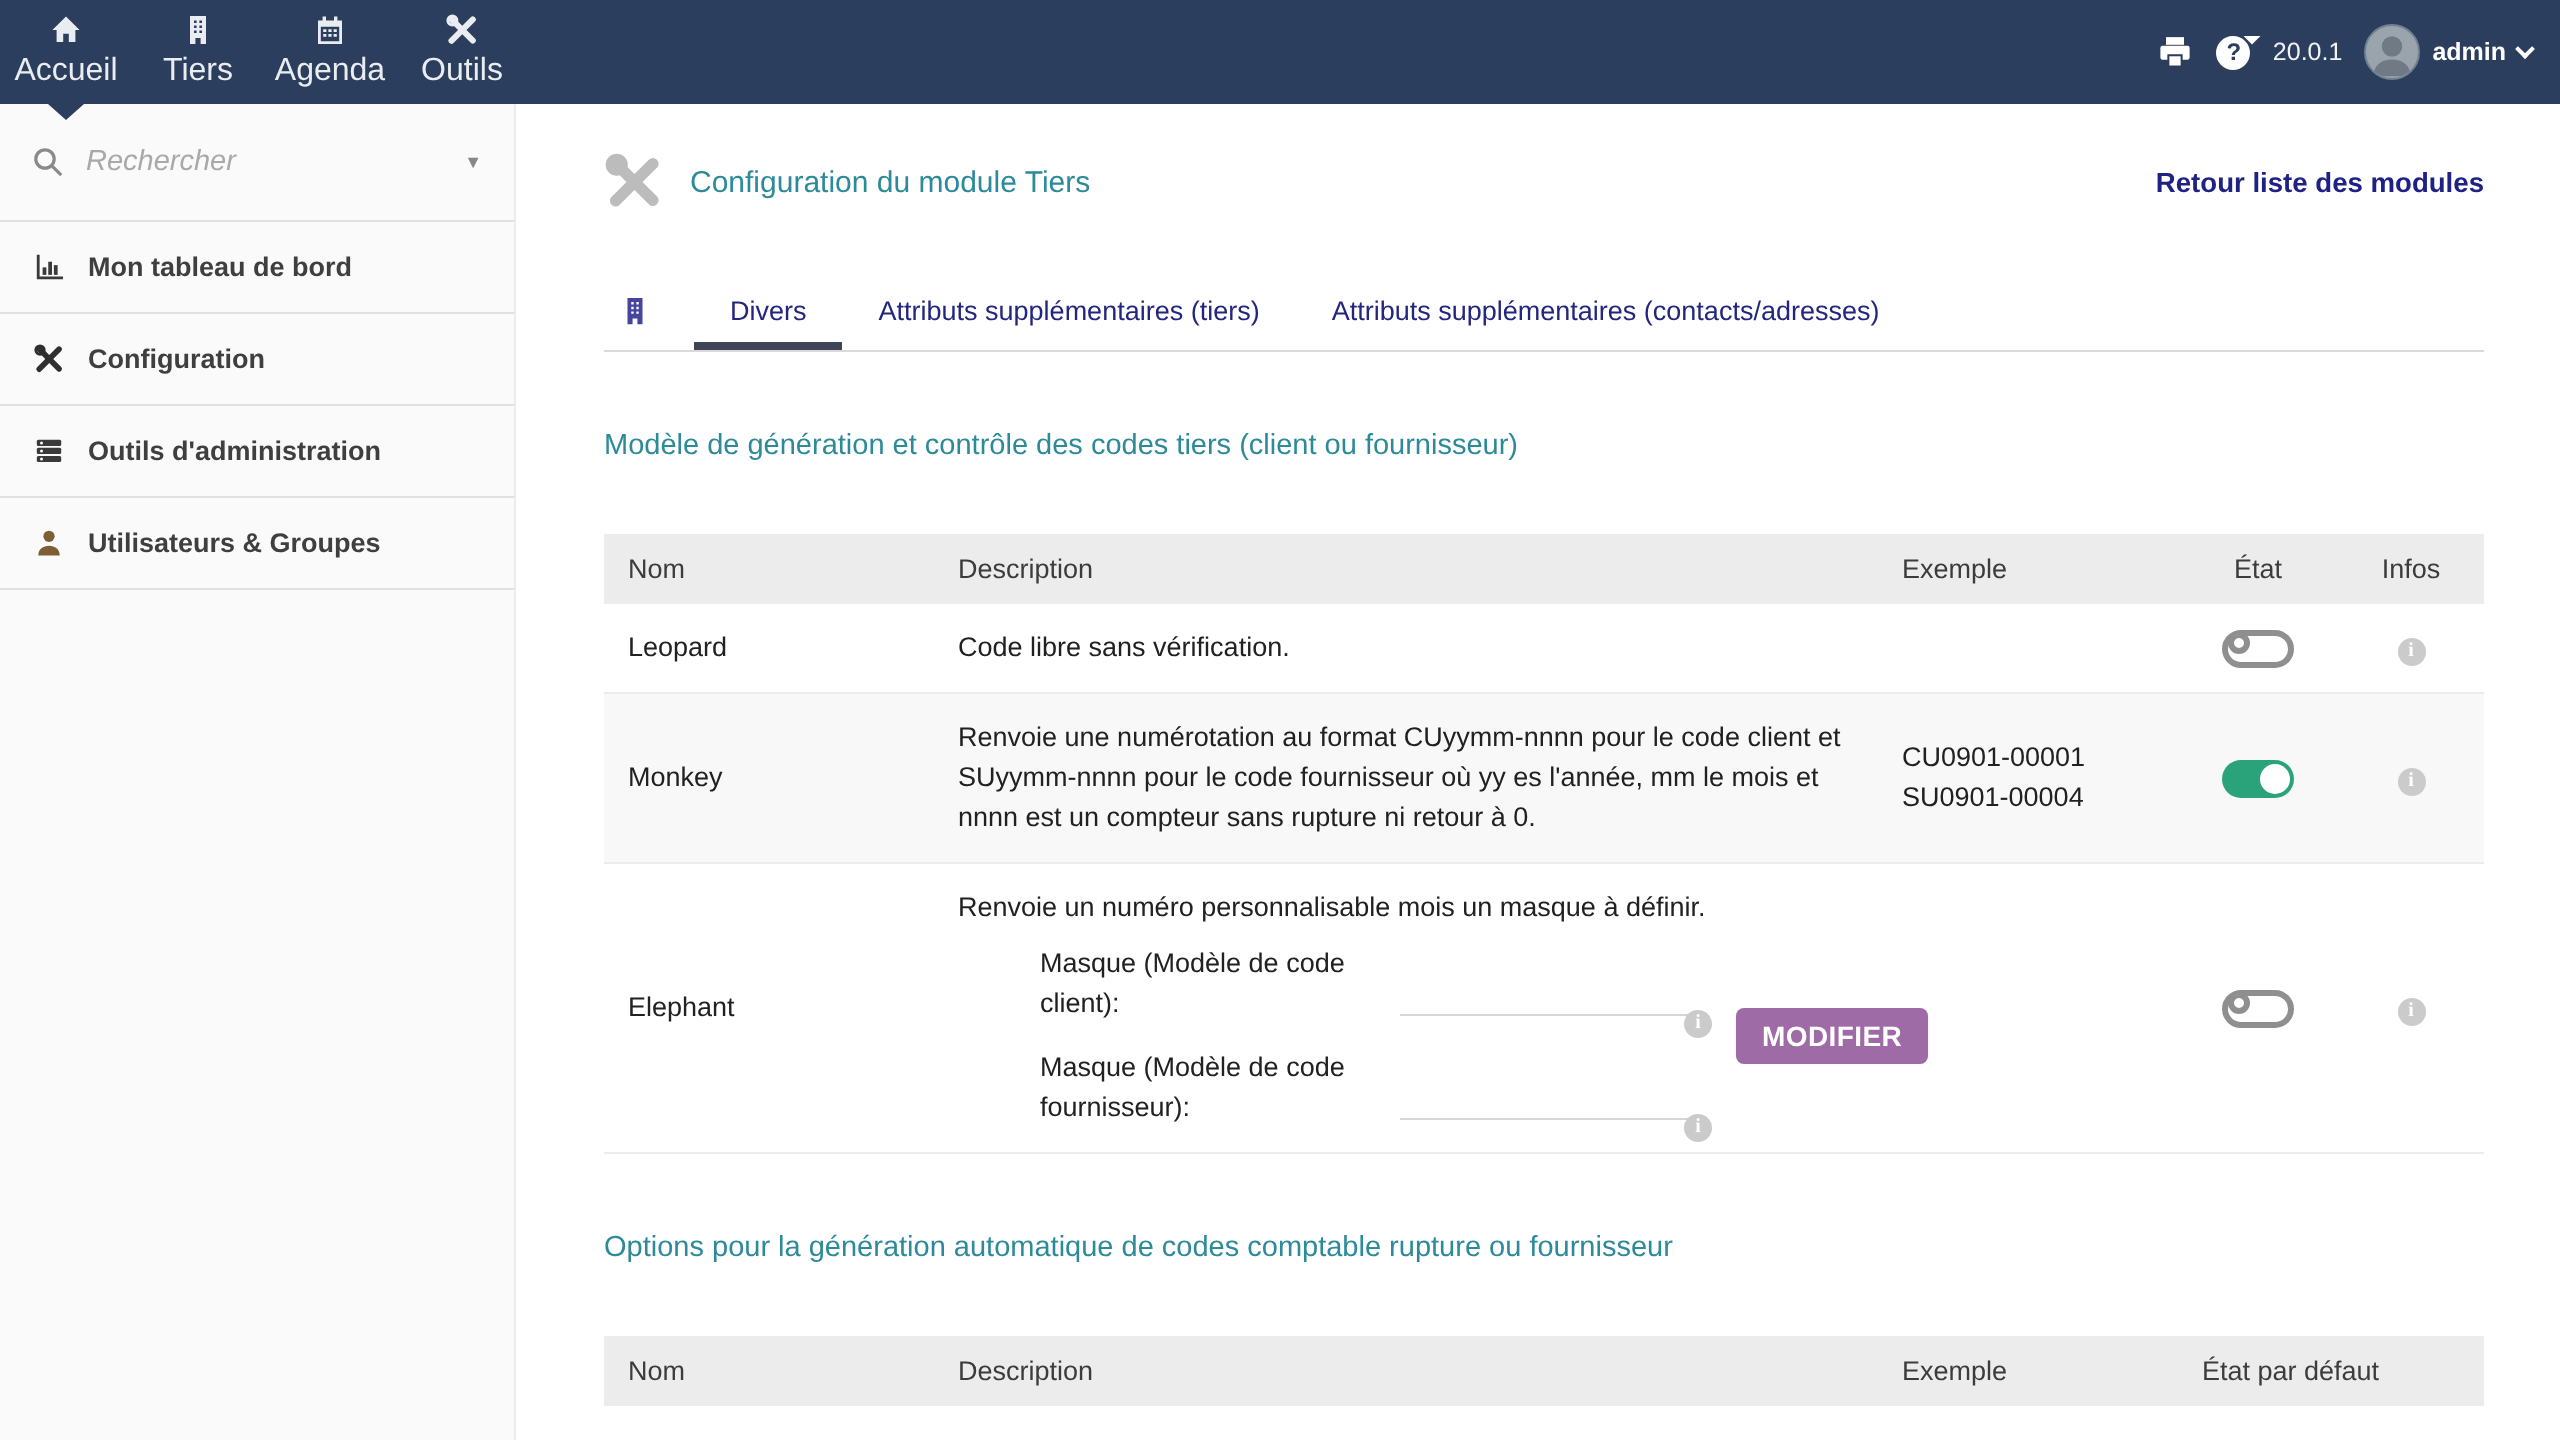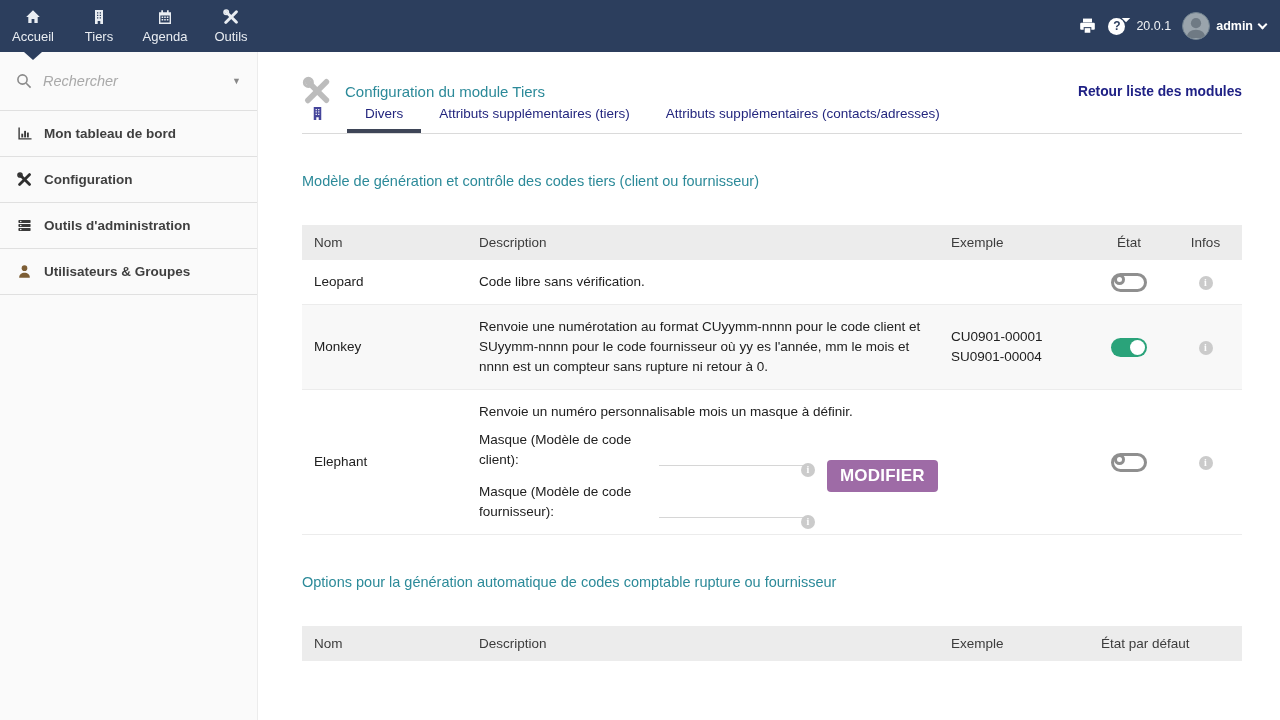--- a/index.html
+++ b/index.html
@@ -7,21 +7,21 @@
   body {
     width:1280px; height:720px; overflow:hidden;
     font-family:"Liberation Sans","DejaVu Sans",sans-serif;
     background:#fff; color:#212121;
   }
 
   
   .topnav { height:52px; background:#2c3e5d; display:flex; align-items:stretch; position:relative; z-index:5; }
   .nav-item { width:66px; display:flex; flex-direction:column; align-items:center; justify-content:center; gap:4px; color:#e9edf2; cursor:pointer; position:relative; }
   .nav-item .icn { height:16px; display:flex; }
-  .nav-item .lbl { font-size:13px; }
+  .nav-item .lbl { font-size:16px; }
   .nav-item.active::after { content:""; position:absolute; bottom:-8px; left:50%; margin-left:-9px;
       border-left:9px solid transparent; border-right:9px solid transparent; border-top:8px solid #2c3e5d; }
   .nav-right { margin-left:auto; display:flex; align-items:center; gap:11px; padding-right:14px; color:#fff; }
   .nr-icon { display:flex; cursor:pointer; }
   .help-badge { width:17px; height:17px; border-radius:50%; background:#fff; color:#2c3e5d; font-weight:bold; font-size:12px;
       display:flex; align-items:center; justify-content:center; position:relative; cursor:pointer; }
   .help-badge::after { content:""; position:absolute; top:-3px; right:-4px;
       border-bottom:6px solid #fff; border-left:6px solid transparent; transform:rotate(45deg); }
   .version { font-size:12.5px; color:#f0f2f5; }
   .userbox { display:flex; align-items:center; gap:6px; cursor:pointer; }
@@ -42,21 +42,21 @@
 
   .content { flex:1; padding:24px 40px 0 44px; background:#fff; }
 
   
   .page-head { display:flex; align-items:center; }
   .big-icon { color:#bcbcbc; margin-right:13px; display:flex; }
   .page-title { color:#2c8a99; font-size:15px; font-weight:normal; margin:0; }
   .back-link { margin-left:auto; color:#1f2185; font-size:13.8px; font-weight:bold; cursor:pointer; text-decoration:none; }
 
   
-  .tabs { display:flex; align-items:flex-end; border-bottom:1px solid #dadada; }
+  .tabs { display:flex; align-items:flex-end; margin-top:42px; border-bottom:1px solid #dadada; }
   .tab-icon { color:#45459b; display:flex; margin:0 22px 12px 8px; }
   .tab { padding:0 18px 12px; font-size:13.5px; color:#23267e; font-weight:500; cursor:pointer; white-space:nowrap; }
   .tab.active { box-shadow:inset 0 -4px 0 #3e4557; }
 
   
   .section-title { color:#2c8a99; font-size:14.5px; font-weight:normal; margin:39px 0 0; }
   table.modtable { width:100%; border-collapse:collapse; margin-top:36px; table-layout:fixed; }
   .modtable th { background:#ececec; font-weight:normal; font-size:13.5px; color:#3c3c3c; text-align:left; padding:10px 12px; }
   .modtable td { font-size:13.5px; color:#212121; padding:12px; border-bottom:1px solid #ececec; vertical-align:middle; line-height:20px; }
   .modtable .c-center { text-align:center; }
@@ -73,25 +73,25 @@
 
   .info-badge { display:inline-flex; width:14px; height:14px; border-radius:50%; background:#cbcbcb; color:#fff;
       font-size:10px; font-weight:bold; align-items:center; justify-content:center;
       font-family:"Liberation Serif",serif; cursor:pointer; }
 
   
   .ele-desc { margin-bottom:8px; }
   .masks { display:flex; align-items:center; }
   .mask-grid { display:flex; flex-direction:column; gap:12px; }
   .mask-row { display:flex; align-items:flex-end; gap:12px; }
-  .mask-label { width:168px; line-height:20px; }
+  .mask-label { width:168px; line-height:20px;margin-left:41px; }
   .mask-input-wrap { position:relative; margin-bottom:4px; }
   .mask-input { width:152px; border:none; border-bottom:1px solid #d6d6d6; background:transparent; height:20px; outline:none; font-family:inherit; }
   .mask-info { position:absolute; right:-4px; bottom:-11px; }
-  .modifier { margin-left:16px; background:#9e6ba6; color:#fff; border:none; border-radius:4px; font-size:17px; font-weight:bold;
+  .modifier { margin-left:16px; background:#9e6ba6; color:#fff; border:none; border-radius:4px; font-size:14px; font-weight:bold;
       padding:6px 13px; letter-spacing:.2px; cursor:pointer; font-family:inherit; }
 </style>
 </head>
 <body>
 
 <header class="topnav">
   <div class="nav-item active">
     <span class="icn">
       <svg width="16" height="16" viewBox="0 0 16 16" fill="currentColor">
           <path d="M8 1.3 14.8 8h-2.1v6H9.4v-4.1H6.6V14H3.3V8H1.2z"></path>

